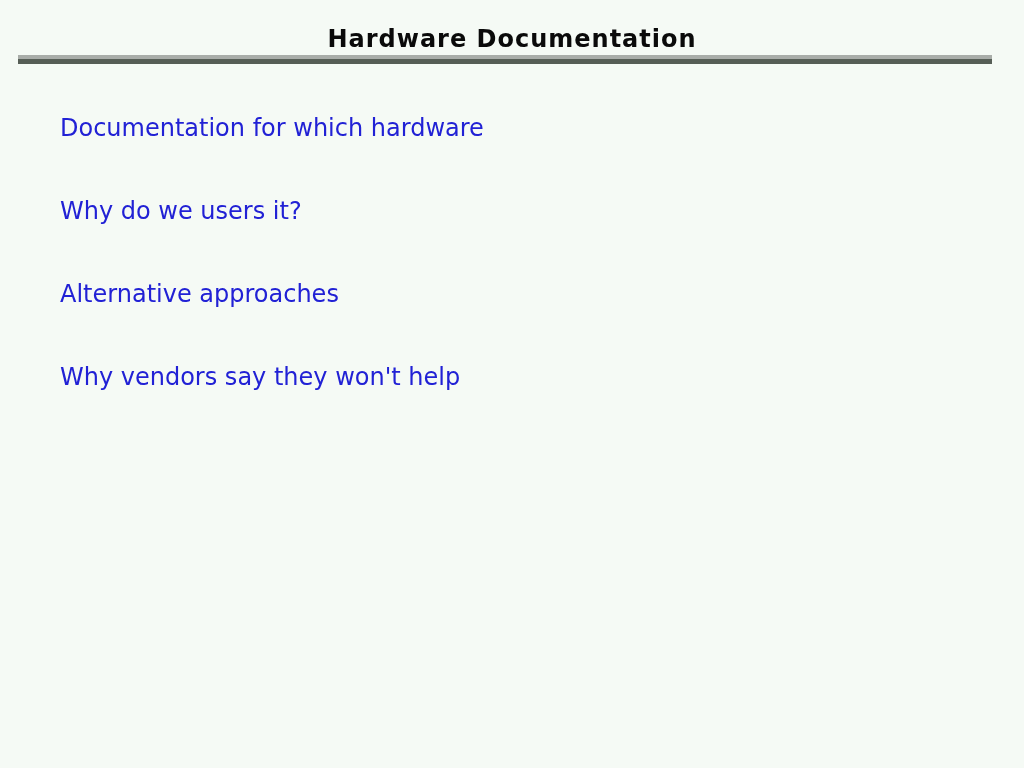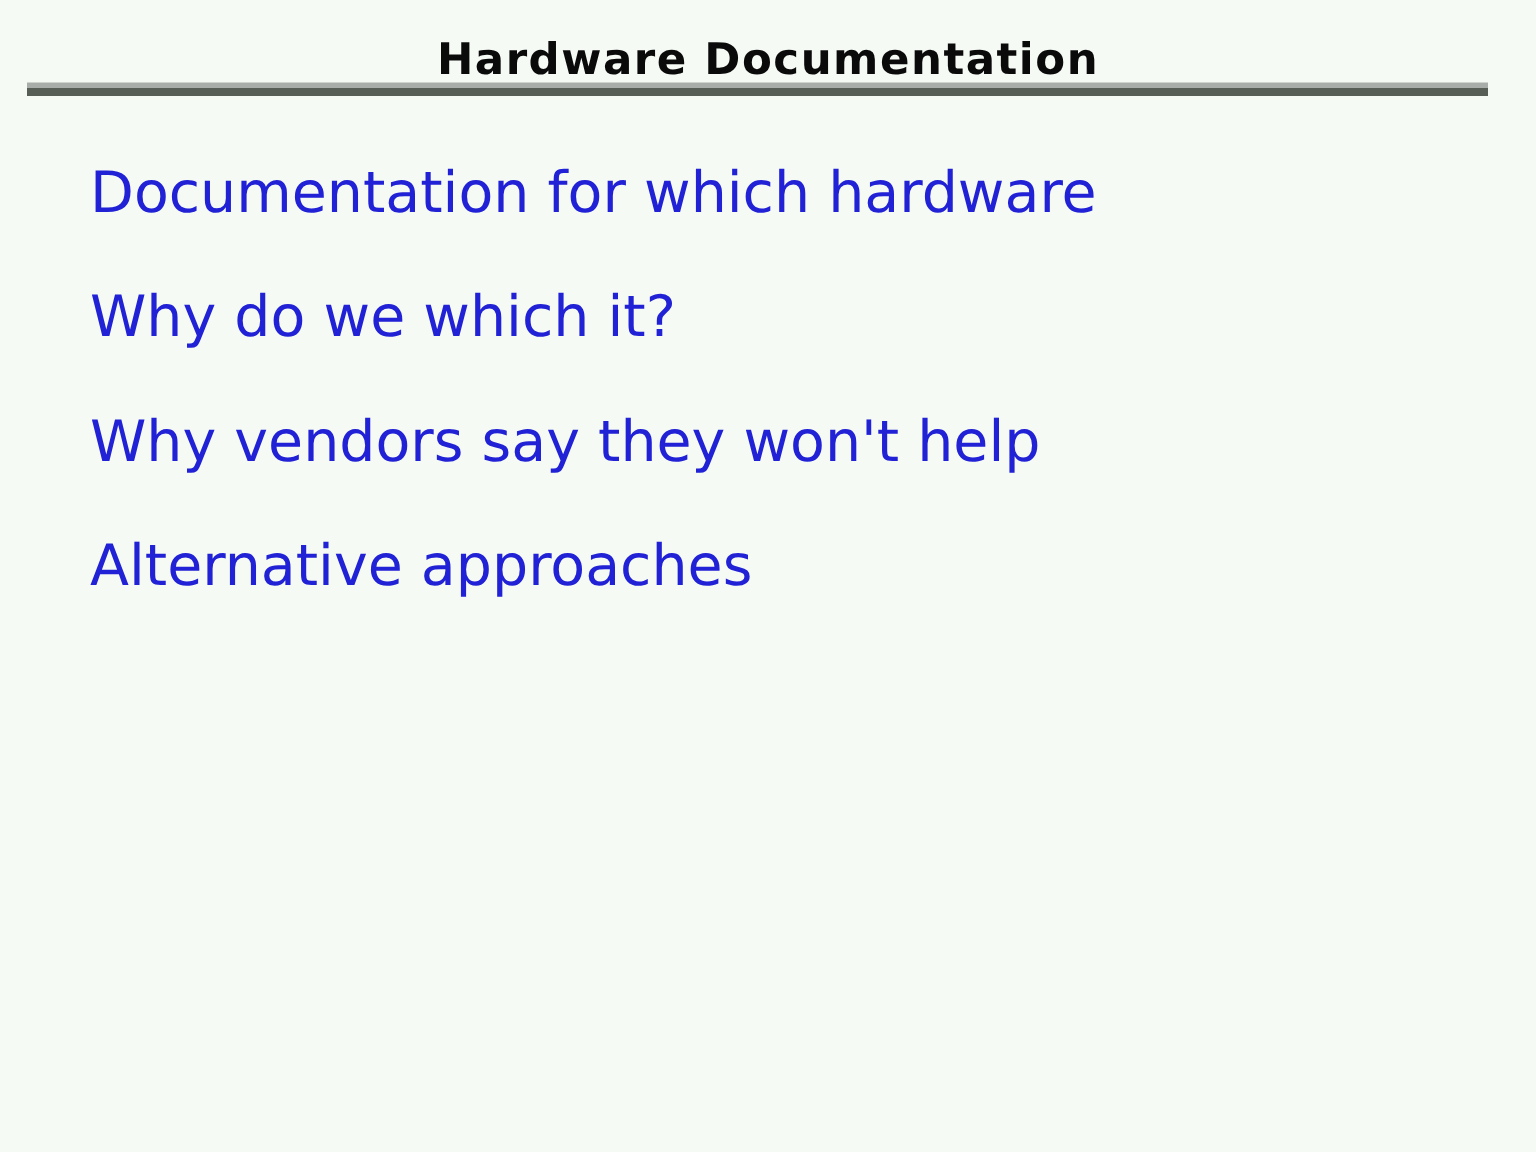--- a/index.html
+++ b/index.html
@@ -20,21 +20,21 @@
     font-family: "DejaVu Sans", "Liberation Sans", sans-serif;
   }
   .slide {
     position: relative;
     width: 1024px;
     height: 768px;
   }
   .slide-title {
     margin-top: 22px;
     text-align: center;
-    font-size: 29px;
+    font-size: 24px;
     line-height: 34px;
     font-weight: bold;
     letter-spacing: 1px;
     color: var(--title-color);
   }
   .title-rule {
     height: 9px;
     margin: -1px 32px 0 18px;
     border: none;
     background: linear-gradient(
@@ -42,34 +42,34 @@
       var(--rule-light) 0,
       var(--rule-light) 4px,
       var(--rule-dark) 4px,
       var(--rule-dark) 9px
     );
   }
   .topic-list {
     margin: 45px 40px 0 60px;
   }
   .topic-item {
-    font-size: 38px;
+    font-size: 24px;
     line-height: 38px;
     margin-bottom: 45px;
     font-weight: 500;
     color: var(--item-color);
   }
 </style>
 </head>
 <body>
 
 <div class="slide">
   <h1 class="slide-title">Hardware Documentation</h1>
 
   <hr class="title-rule">
 
   <div class="topic-list">
     <p class="topic-item">Documentation for which hardware</p>
-    <p class="topic-item">Why do we which it?</p>
+    <p class="topic-item">Why do we users it?</p>
+    <p class="topic-item">Alternative approaches</p>
     <p class="topic-item">Why vendors say they won't help</p>
-    <p class="topic-item">Alternative approaches</p>
   </div>
 </div>
 
 </body></html>

